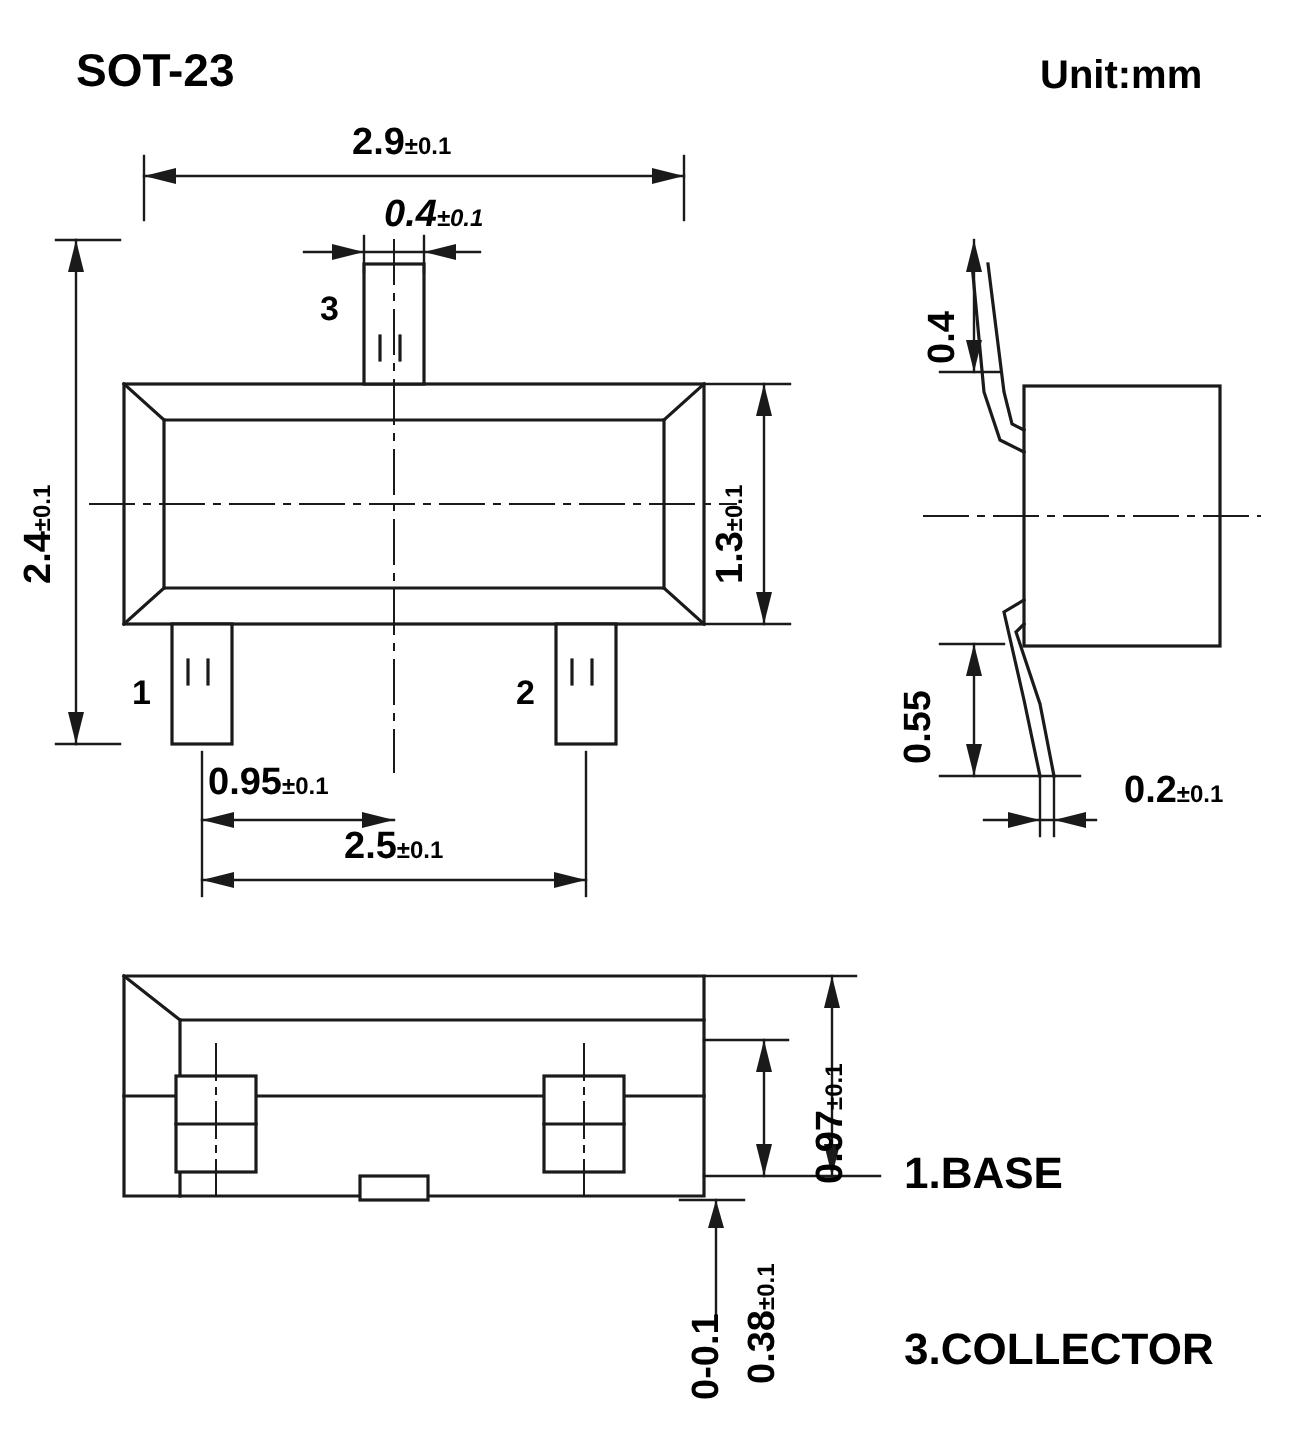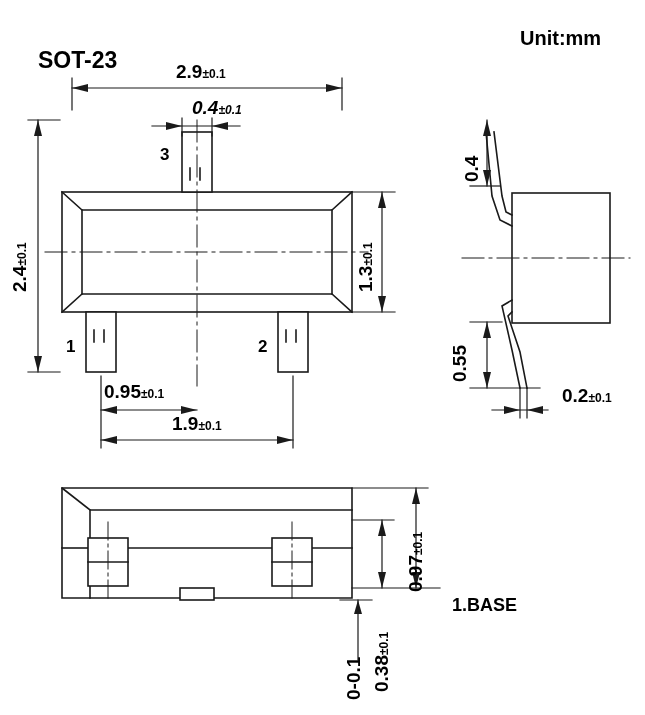--- a/index.html
+++ b/index.html
@@ -25,21 +25,20 @@
   }
   .lbl {
     position: absolute;
     white-space: nowrap;
     line-height: 1;
     color: #000;
   }
   .big {
     font-size: 23px;
     font-weight: 700;
-    margin-top: 25px;
   }
   .med {
     font-size: 20px;
     font-weight: 700;
     margin-left: 23px;
   }
   .num {
     font-size: 19px;
     font-weight: 700;
   }
@@ -49,23 +48,22 @@
   }
   .pin {
     font-size: 17px;
     font-weight: 700;
   }
   .vert {
     transform-origin: left top;
     transform: rotate(-90deg);
   }
   .legend {
-    font-size: 18px;
-    font-weight: 700;
-    margin-top: 20px;
+    font-size: 22px;
+    font-weight: 700;
   }
 </style>
 </head>
 <body>
 
 <div id="root">
 
   <svg class="drawing" viewBox="0 0 645 715">
     <g stroke="#1a1a1a" fill="none" stroke-width="1.6" stroke-linecap="square">
 
@@ -210,21 +208,21 @@
 
   <div class="lbl vert" style="left:356px; top:292px;">
     <span class="num">1.3</span><span class="tol">±0.1</span>
   </div>
 
   <div class="lbl" style="left:104px; top:382px;">
     <span class="num">0.95</span><span class="tol">±0.1</span>
   </div>
 
   <div class="lbl" style="left:172px; top:414px;">
-    <span class="num">1.9</span><span class="tol">±0.1</span>
+    <span class="num">2.5</span><span class="tol">±0.1</span>
   </div>
 
   <div class="lbl pin" style="left:66px; top:338px;">1</div>
   <div class="lbl pin" style="left:258px; top:338px;">2</div>
   <div class="lbl pin" style="left:160px; top:146px;">3</div>
 
   <div class="lbl vert" style="left:462px; top:182px;">
     <span class="num">0.4</span>
   </div>
 
@@ -242,14 +240,15 @@
 
   <div class="lbl vert" style="left:372px; top:692px;">
     <span class="num">0.38</span><span class="tol">±0.1</span>
   </div>
 
   <div class="lbl vert" style="left:344px; top:700px;">
     <span class="num">0-0.1</span>
   </div>
 
   <div class="lbl legend" style="left:452px; top:576px;">1.BASE</div>
+  <div class="lbl legend" style="left:452px; top:664px;">3.COLLECTOR</div>
 
 </div>
 
 </body></html>

